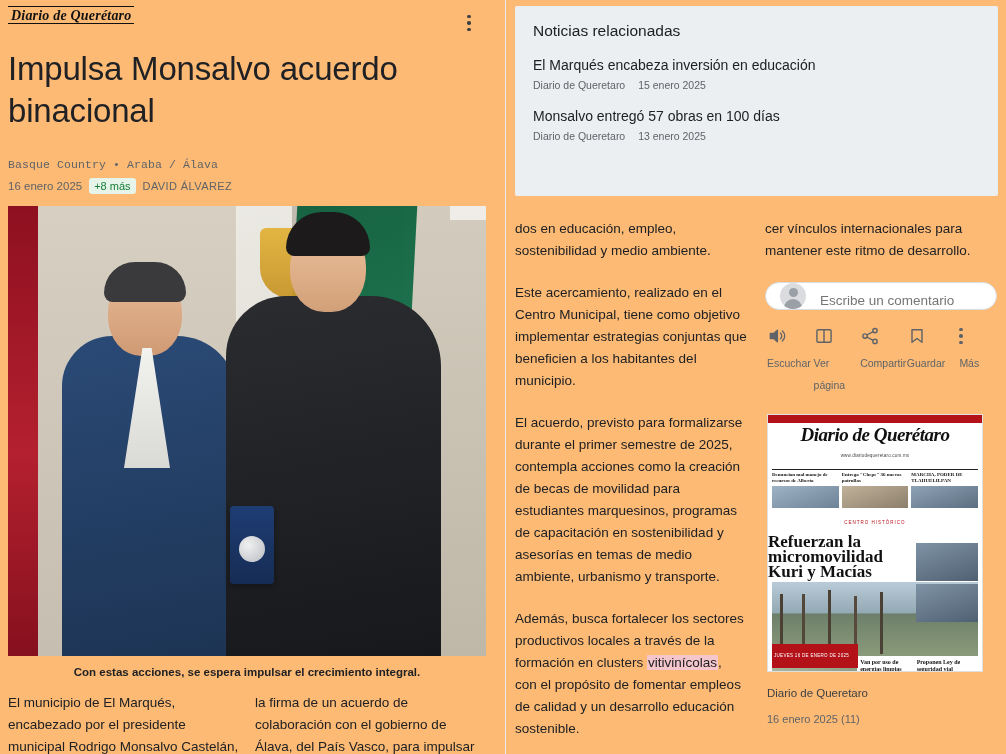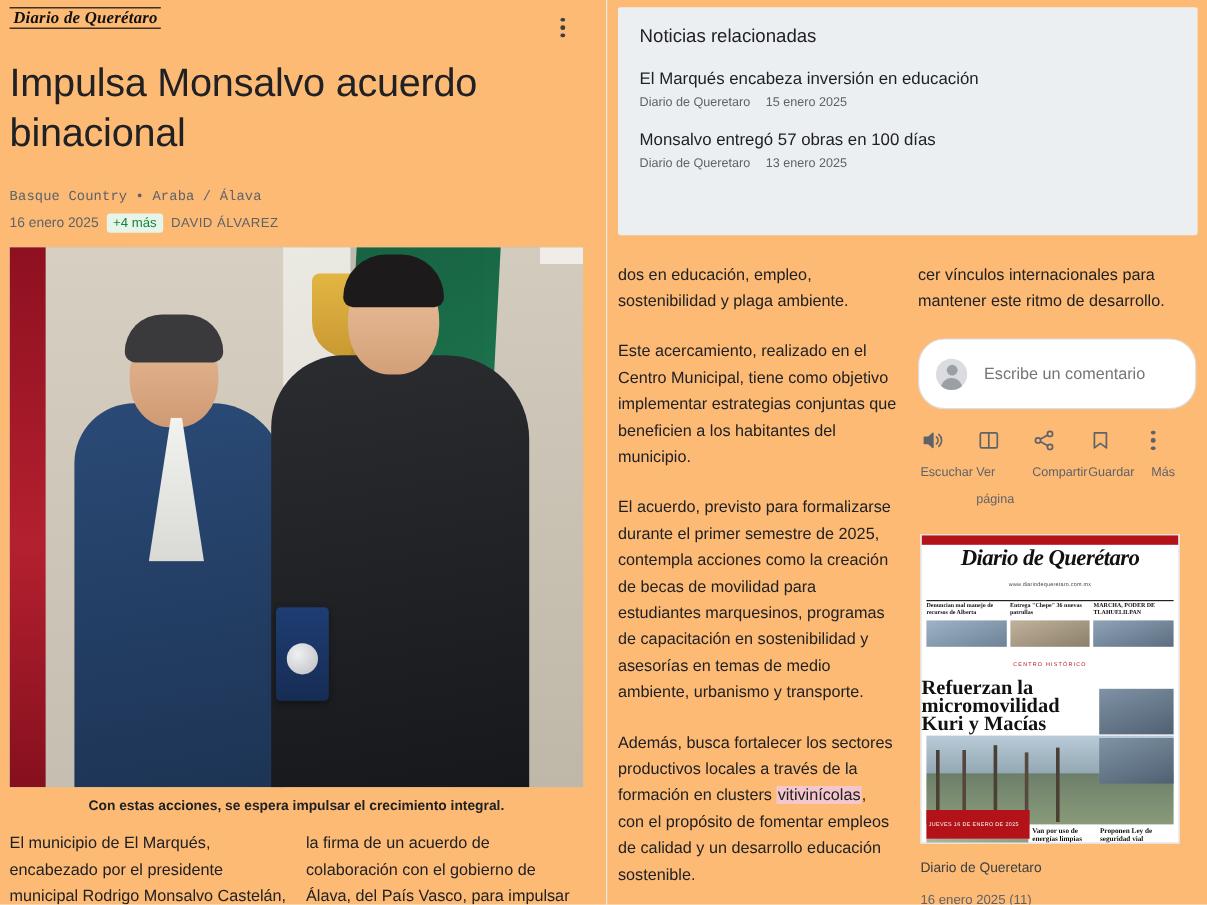--- a/index.html
+++ b/index.html
@@ -262,25 +262,25 @@
   .left-body p { margin: 0; }
   mark.hl {
     background: #f5c6cb;
     color: #202124;
     padding: 0 1px;
   }
 
   
   .comment-box {
     margin-top: 4px;
-    height: 59px;
+    height: 28px;
     border: 1px solid #dadce0;
     border-radius: 22px;
     display: flex;
-    align-items: center;
+    align-items: flex-end;
     padding: 0 14px;
     gap: 12px;
     background: #fff;
   }
   .avatar {
     width: 26px; height: 26px; border-radius: 50%;
     background: #dadce0;
     display: flex; align-items: flex-end; justify-content: center;
     overflow: hidden;
     flex: 0 0 26px;
@@ -458,21 +458,21 @@
           <span></span>
       </div>
     </div>
 
     <h1 class="headline">Impulsa Monsalvo acuerdo binacional</h1>
 
     <div class="meta-cats">Basque Country • Araba / Álava</div>
 
     <div class="meta-line2">
       <span>16 enero 2025</span>
-      <span class="chip-more">+4 más</span>
+      <span class="chip-more">+8 más</span>
       <span class="byline">DAVID ÁLVAREZ</span>
     </div>
 
     <div class="photo-wrap">
       <div class="photo">
         <div class="wall-left"></div>
         <div class="wall-right"></div>
         <div class="flag-white"></div>
         <div class="flag-green"></div>
         <div class="flag-gold"></div>
@@ -523,21 +523,21 @@
         <div class="rel-sub">
           <span class="src">Diario de Queretaro</span>
           <span>13 enero 2025</span>
         </div>
       </div>
     </div>
 
     <div class="right-body">
 
       <div class="col">
-        <p>dos en educación, empleo, sostenibilidad y plaga ambiente.</p>
+        <p>dos en educación, empleo, sostenibilidad y medio ambiente.</p>
         <p>Este acercamiento, realizado en el Centro Municipal, tiene como objetivo implementar estrategias conjuntas que beneficien a los habitantes del municipio.</p>
         <p>El acuerdo, previsto para formalizarse durante el primer semestre de 2025, contempla acciones como la creación de becas de movilidad para estudiantes marquesinos, programas de capacitación en sostenibilidad y asesorías en temas de medio ambiente, urbanismo y transporte.</p>
         <p><span>Además, busca fortalecer los sectores productivos locales a través de la formación en clusters </span><mark class="hl">vitivinícolas</mark><span>, con el propósito de fomentar empleos de calidad y un desarrollo educación sostenible.</span></p>
 
       </div>
 
       <div class="col">
         <p>cer vínculos internacionales para mantener este ritmo de desarrollo.</p>
 
         <div class="comment-box">

